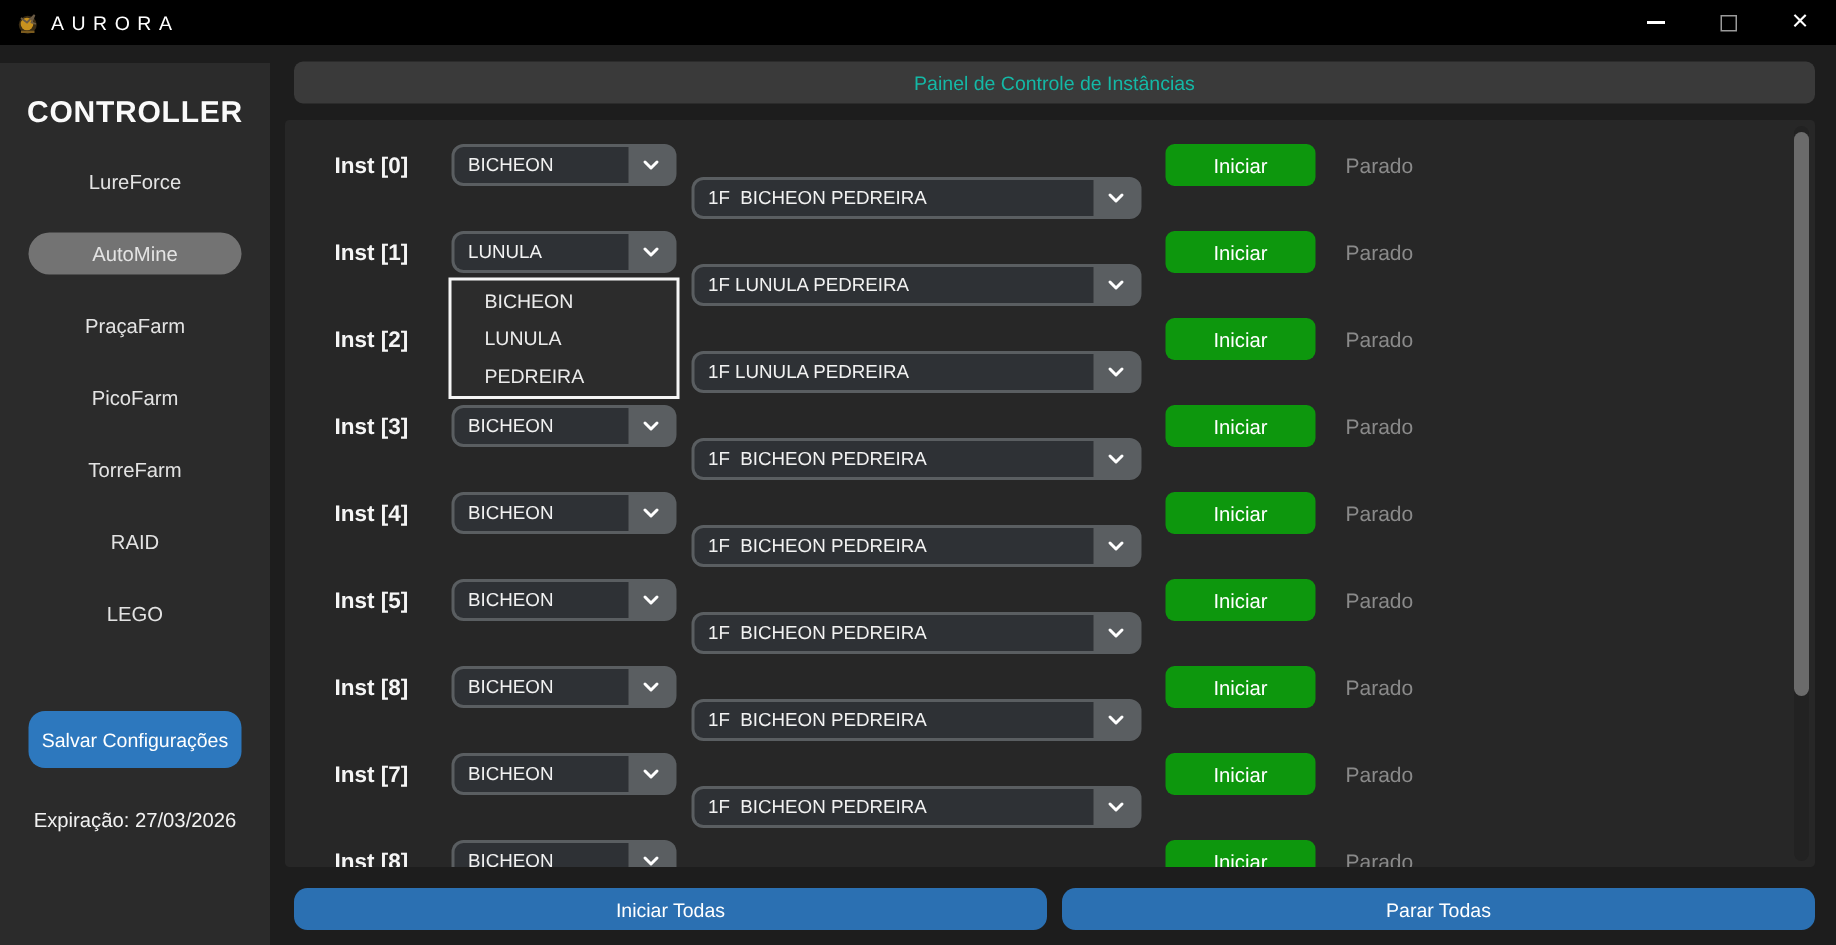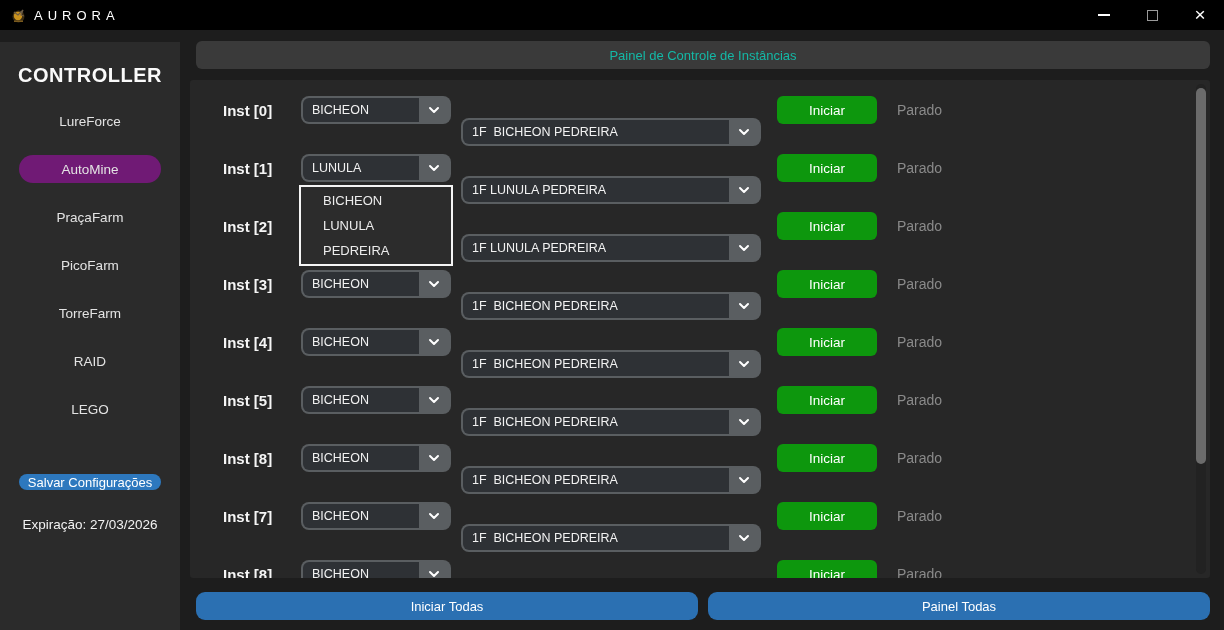--- a/index.html
+++ b/index.html
@@ -19,22 +19,22 @@
 
   
   .body { flex:1; display:flex; }
 
   
   .sidebar { width:180px; background:#2b2b2b; display:flex; flex-direction:column; align-items:center;margin-top:12px; }
   .controller-title { margin-top:22px; color:#fafafa; font-size:20px; font-weight:bold; letter-spacing:0.5px; }
   .nav { margin-top:20px; width:100%; display:flex; flex-direction:column; align-items:center; }
   .nav-item { width:142px; height:28px; margin-bottom:20px; display:flex; align-items:center; justify-content:center;
               color:#e3e3e3; font-size:13.5px; border-radius:6px; cursor:pointer; }
-  .nav-item.active { background:#701a75;border-radius:14px; }
-  .save-btn { margin-top:31px; width:142px; height:16px; background:#2d78be; border:none; border-radius:11px;
+  .nav-item.active { background:#737373;border-radius:14px; }
+  .save-btn { margin-top:31px; width:142px; height:38px; background:#2d78be; border:none; border-radius:11px;
               color:#fff; font-size:13px; display:flex; align-items:center; justify-content:center; cursor:pointer;
               font-family:inherit; }
   .expiration { margin-top:27px; color:#f2f2f2; font-size:13.5px; }
 
   
   .main { flex:1; background:#1d1d1d; display:flex; flex-direction:column; padding:0 14px 0 10px; }
   .panel-header { margin-top:11px; height:28px; background:#3a3a3a; border-radius:6px; margin-left:6px; margin-right:0px;
                   display:flex; align-items:center; justify-content:center; color:#14b8a6; font-size:13px; }
 
   
@@ -312,17 +312,17 @@
             <div class="dropdown-item">PEDREIRA</div>
           </div>
 
         <div class="scrollbar-track">
           <div class="scrollbar-thumb"></div>
         </div>
       </div>
 
       <div class="footer">
         <button class="footer-btn">Iniciar Todas</button>
-        <button class="footer-btn">Painel Todas</button>
+        <button class="footer-btn">Parar Todas</button>
       </div>
     </div>
   </div>
 </div>
 
 </body></html>

